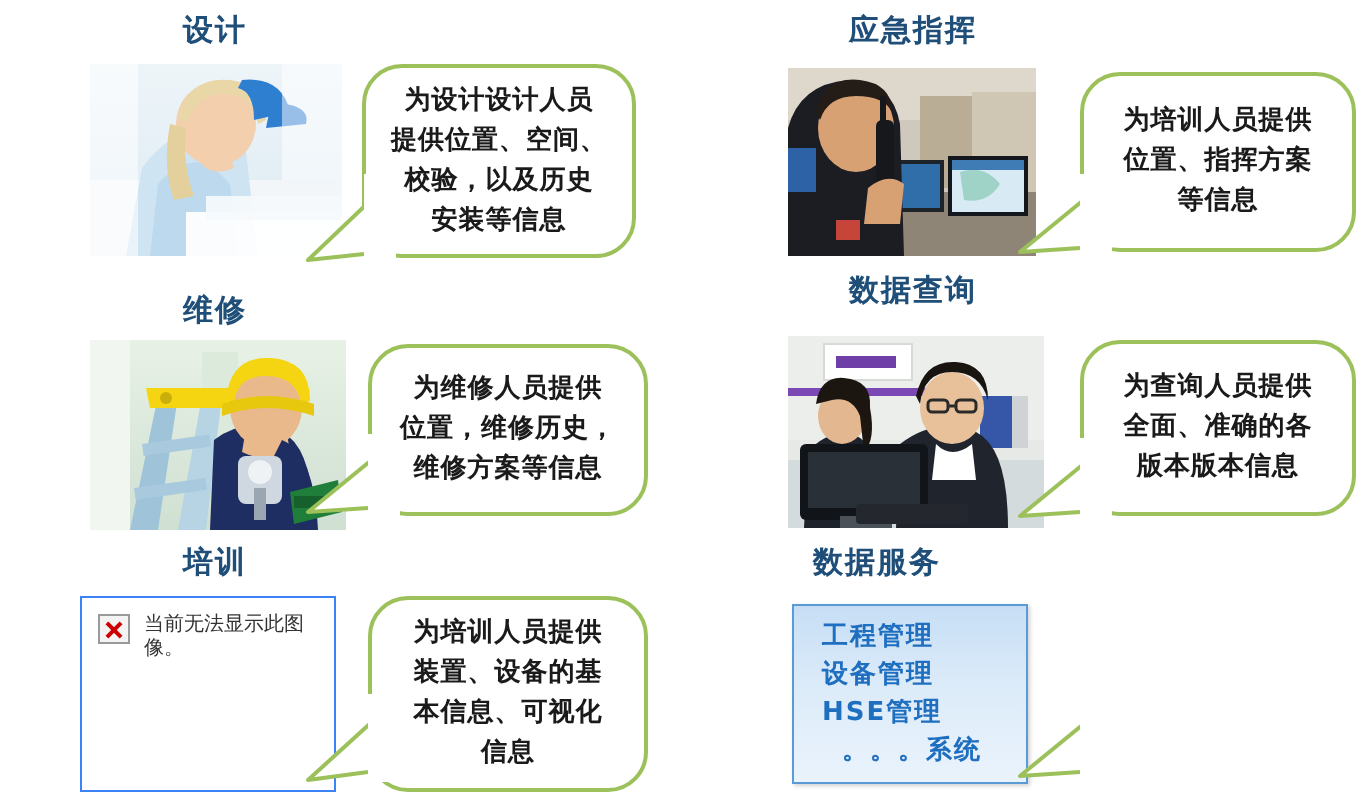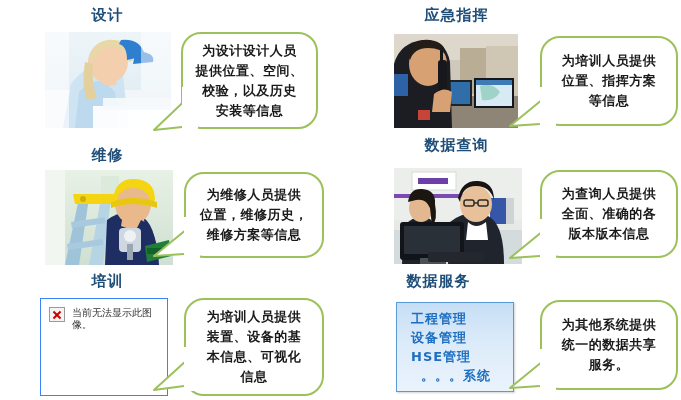--- a/index.html
+++ b/index.html
@@ -315,23 +315,18 @@
 
   <div class="sec-title" style="left:376px; top:272px; width:125px;">数据服务</div>
 
   <div class="service-box" style="left:396px; top:302px; width:118px; height:90px;">
     <div class="service-line">工程管理</div>
     <div class="service-line">设备管理</div>
     <div class="service-line">HSE管理</div>
     <div class="service-line indent">。。。系统</div>
   </div>
 
-  <div class="callout" style="left:540px; top:300px; width:138px; height:90px;">
-    <div class="callout-text">为其他系统提供
-统一的数据共享
-服务。</div>
-  </div>
   <svg class="callout-tail" style="left:508px; top:348px;" width="48" height="44" viewBox="0 0 48 44">
     <path d="M46 4 L2 40 L32 38" fill="#ffffff" stroke="#9CC15B" stroke-width="2" stroke-linejoin="round"></path>
     <rect x="32" y="1" width="16" height="42" fill="#ffffff"></rect>
   </svg>
 
 </div>
 
 </body></html>

